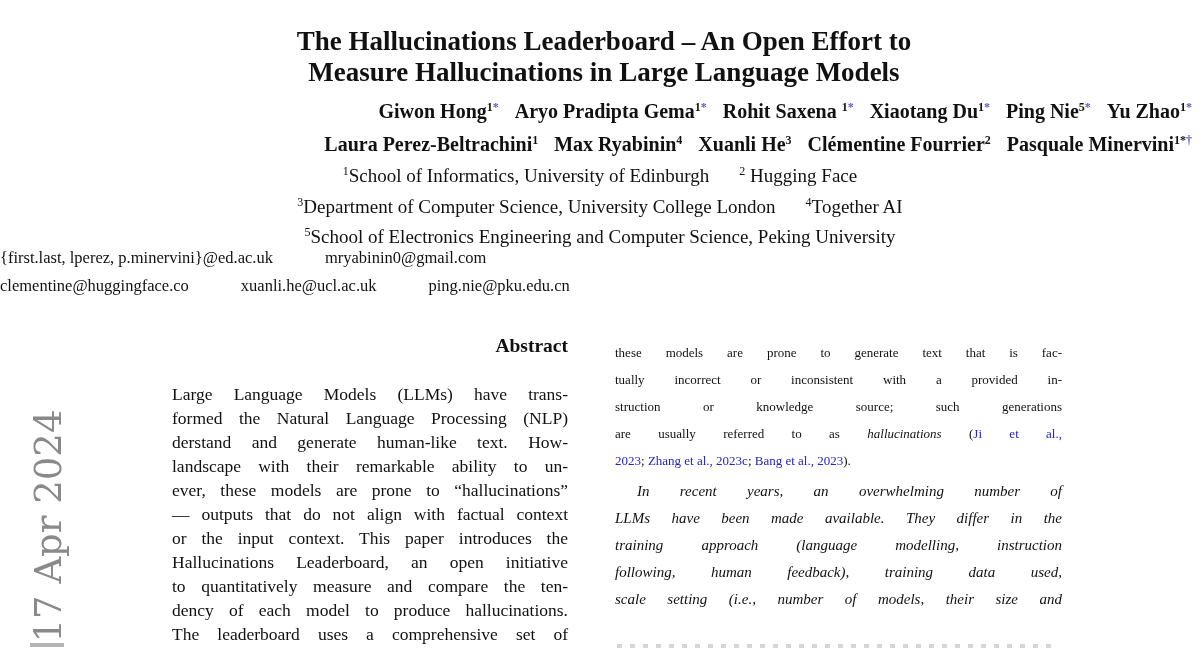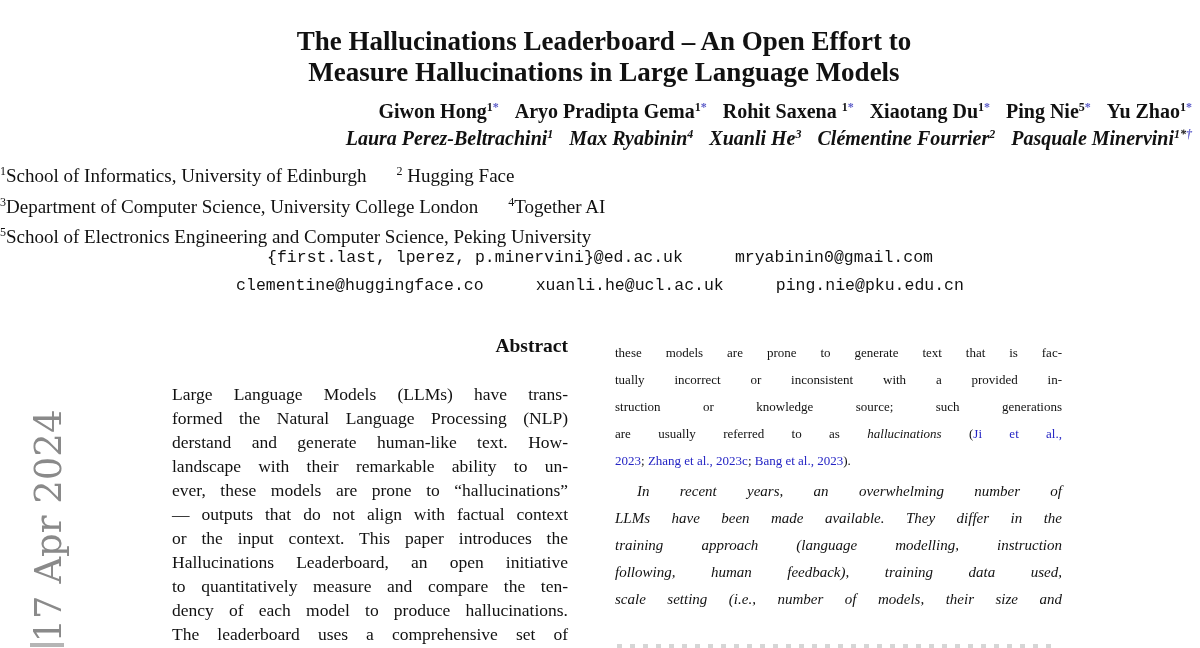--- a/index.html
+++ b/index.html
@@ -4,28 +4,28 @@
 <style>
   html,body{margin:0;padding:0;background:#fff;}
   .page{position:relative;width:1200px;height:648px;background:#ffffff;overflow:hidden;
         font-family:"Liberation Serif",serif;color:#111;}
   .absb{position:absolute;}
 
   
   #title{left:4px;width:100%;top:26px;text-align:center;font-size:27px;font-weight:bold;line-height:31px;}
   #authors1,#authors2{left:0;width:100%;text-align:right;font-size:20px;font-weight:bold;line-height:27px;}
   #authors1{top:98px;}
-  #authors2{top:125px;font-style:italic;}
+  #authors2{top:131px;}
   .auth{margin:0 8px;}
   .sup{font-size:12px;position:relative;top:-7px;font-weight:bold;}
   .supn{font-size:12px;position:relative;top:-7px;font-weight:normal;}
   .sup.blue,.supn.blue{color:var(--supmark);}
-  #affils{left:0;width:100%;top:162px;font-size:19px;line-height:27.5px;font-weight:normal;}
+  #affils{left:0;width:100%;top:162px;text-align:center;font-size:19px;line-height:27.5px;font-weight:normal;}
   .affgap{display:inline-block;width:30px;}
-  #emails{left:0;width:100%;top:244px;text-align:center;font-family:Liberation Mono, monospace;
+  #emails{left:0;width:100%;top:244px;text-align:left;font-family:Liberation Serif, serif;
           font-size:16.5px;line-height:27.5px;}
   .egap{display:inline-block;width:52px;}
 
   
   #abs-head{left:172px;width:396px;top:335px;text-align:right;font-size:19.5px;font-weight:bold;}
   #abs-text{left:172px;width:396px;top:382px;font-size:17.5px;line-height:24px;}
 
   
   #p1{left:615px;width:447px;top:339px;font-size:13px;line-height:27px;}
   #p2{left:615px;width:447px;top:478px;font-size:15px;line-height:27px;font-style:italic;}

